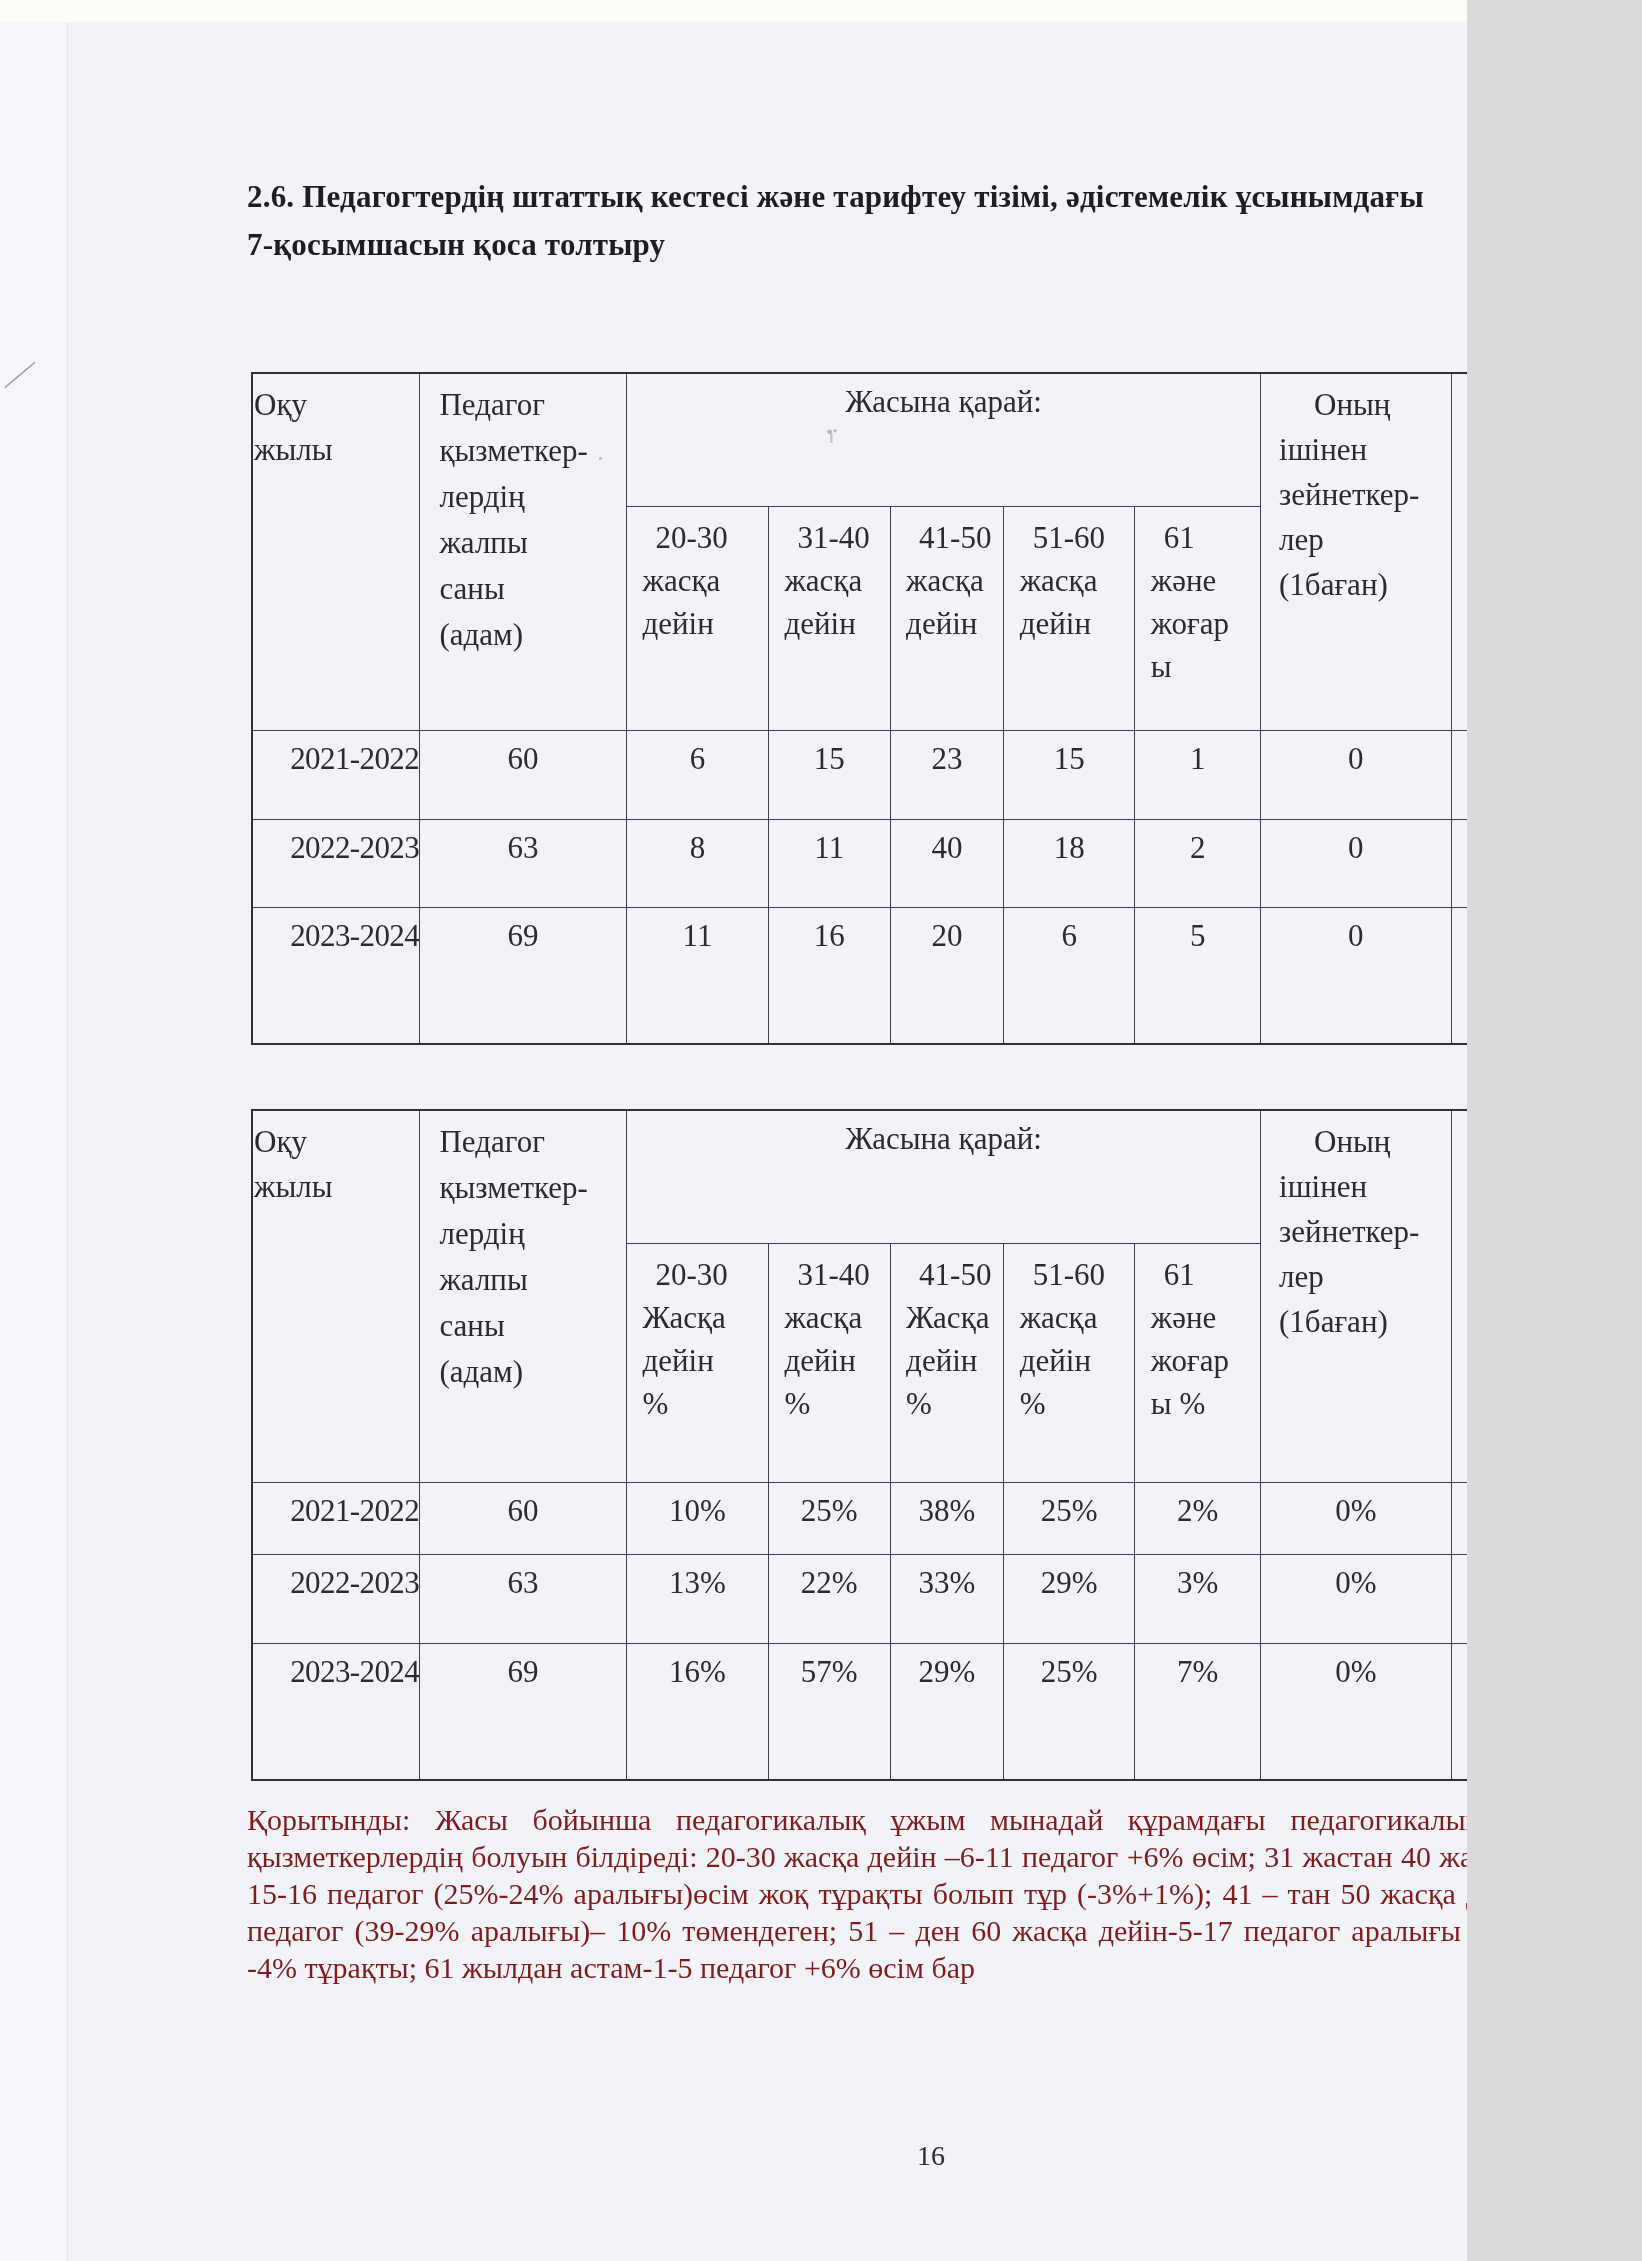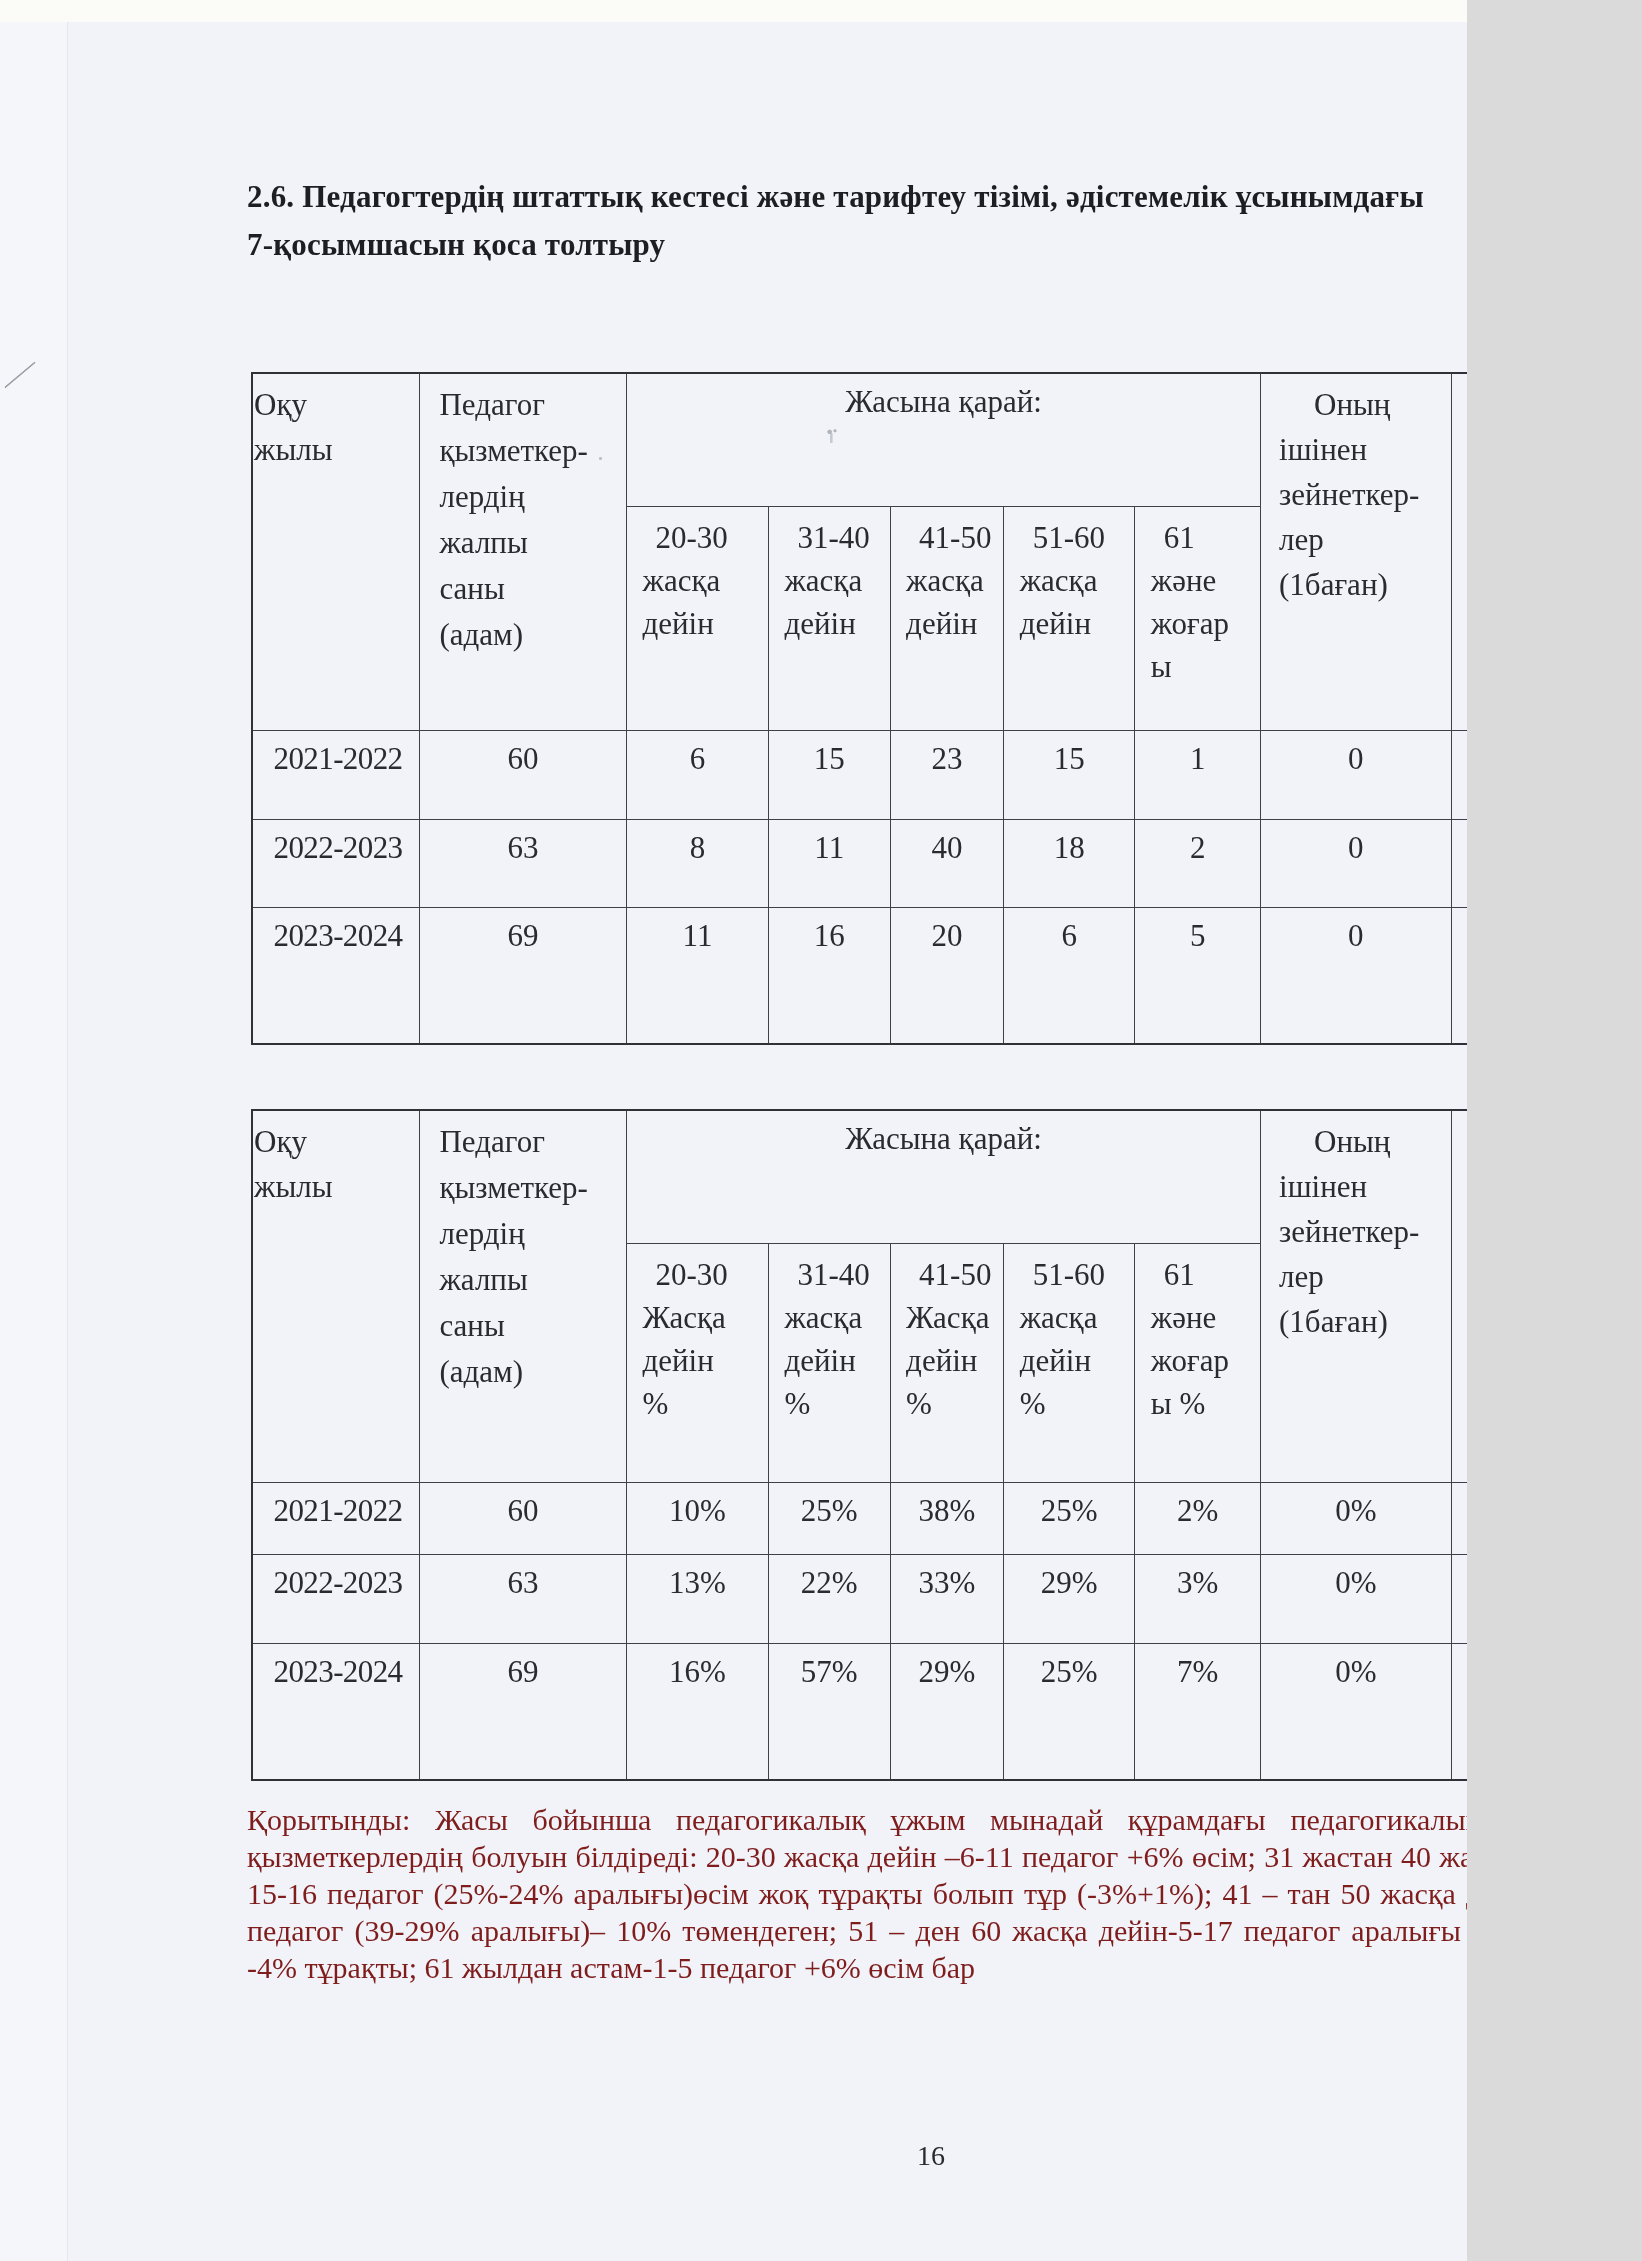--- a/index.html
+++ b/index.html
@@ -50,21 +50,21 @@
     vertical-align:top;
     overflow:hidden;
   }
   table.age-table tr.data-row td{border-top-width:1.9px;}
   .c-year-h{text-align:left;padding-top:7.7px;line-height:45px;white-space:pre-line;}
   .c-total-h{padding:7.7px 6.4px 0 19.3px;line-height:46px;white-space:pre-line;}
   .c-group{text-align:center;padding-top:10.3px;}
   .c-age-h{padding:9px 3.9px 0 15.5px;text-indent:13px;line-height:43px;white-space:pre-line;}
   .c-pens-h{padding:7.7px 7.7px 0 18px;text-indent:35px;line-height:45px;white-space:pre-line;}
   .c-byage-h{padding:7.7px 5.2px 0 19.3px;text-indent:35px;line-height:45px;white-space:pre-line;}
-  .c-year{text-align:center;padding:10.3px 0 0 3.9px;letter-spacing:-0.6px;margin-left:17px;}
+  .c-year{text-align:right;padding:10.3px 0 0 3.9px;letter-spacing:-0.6px;margin-left:17px;}
   .c-num{text-align:center;padding-top:10.3px;}
 
   .para{
     position:absolute;left:247px;width:1368px;
     font-size:30px;line-height:37px;text-align:justify;color:#7f1d1d;
   }
   #conclusion{top:1801px;}
   #final-note{top:2029px;}
   .page-num{
     position:absolute;left:247px;top:2140px;width:1368px;

